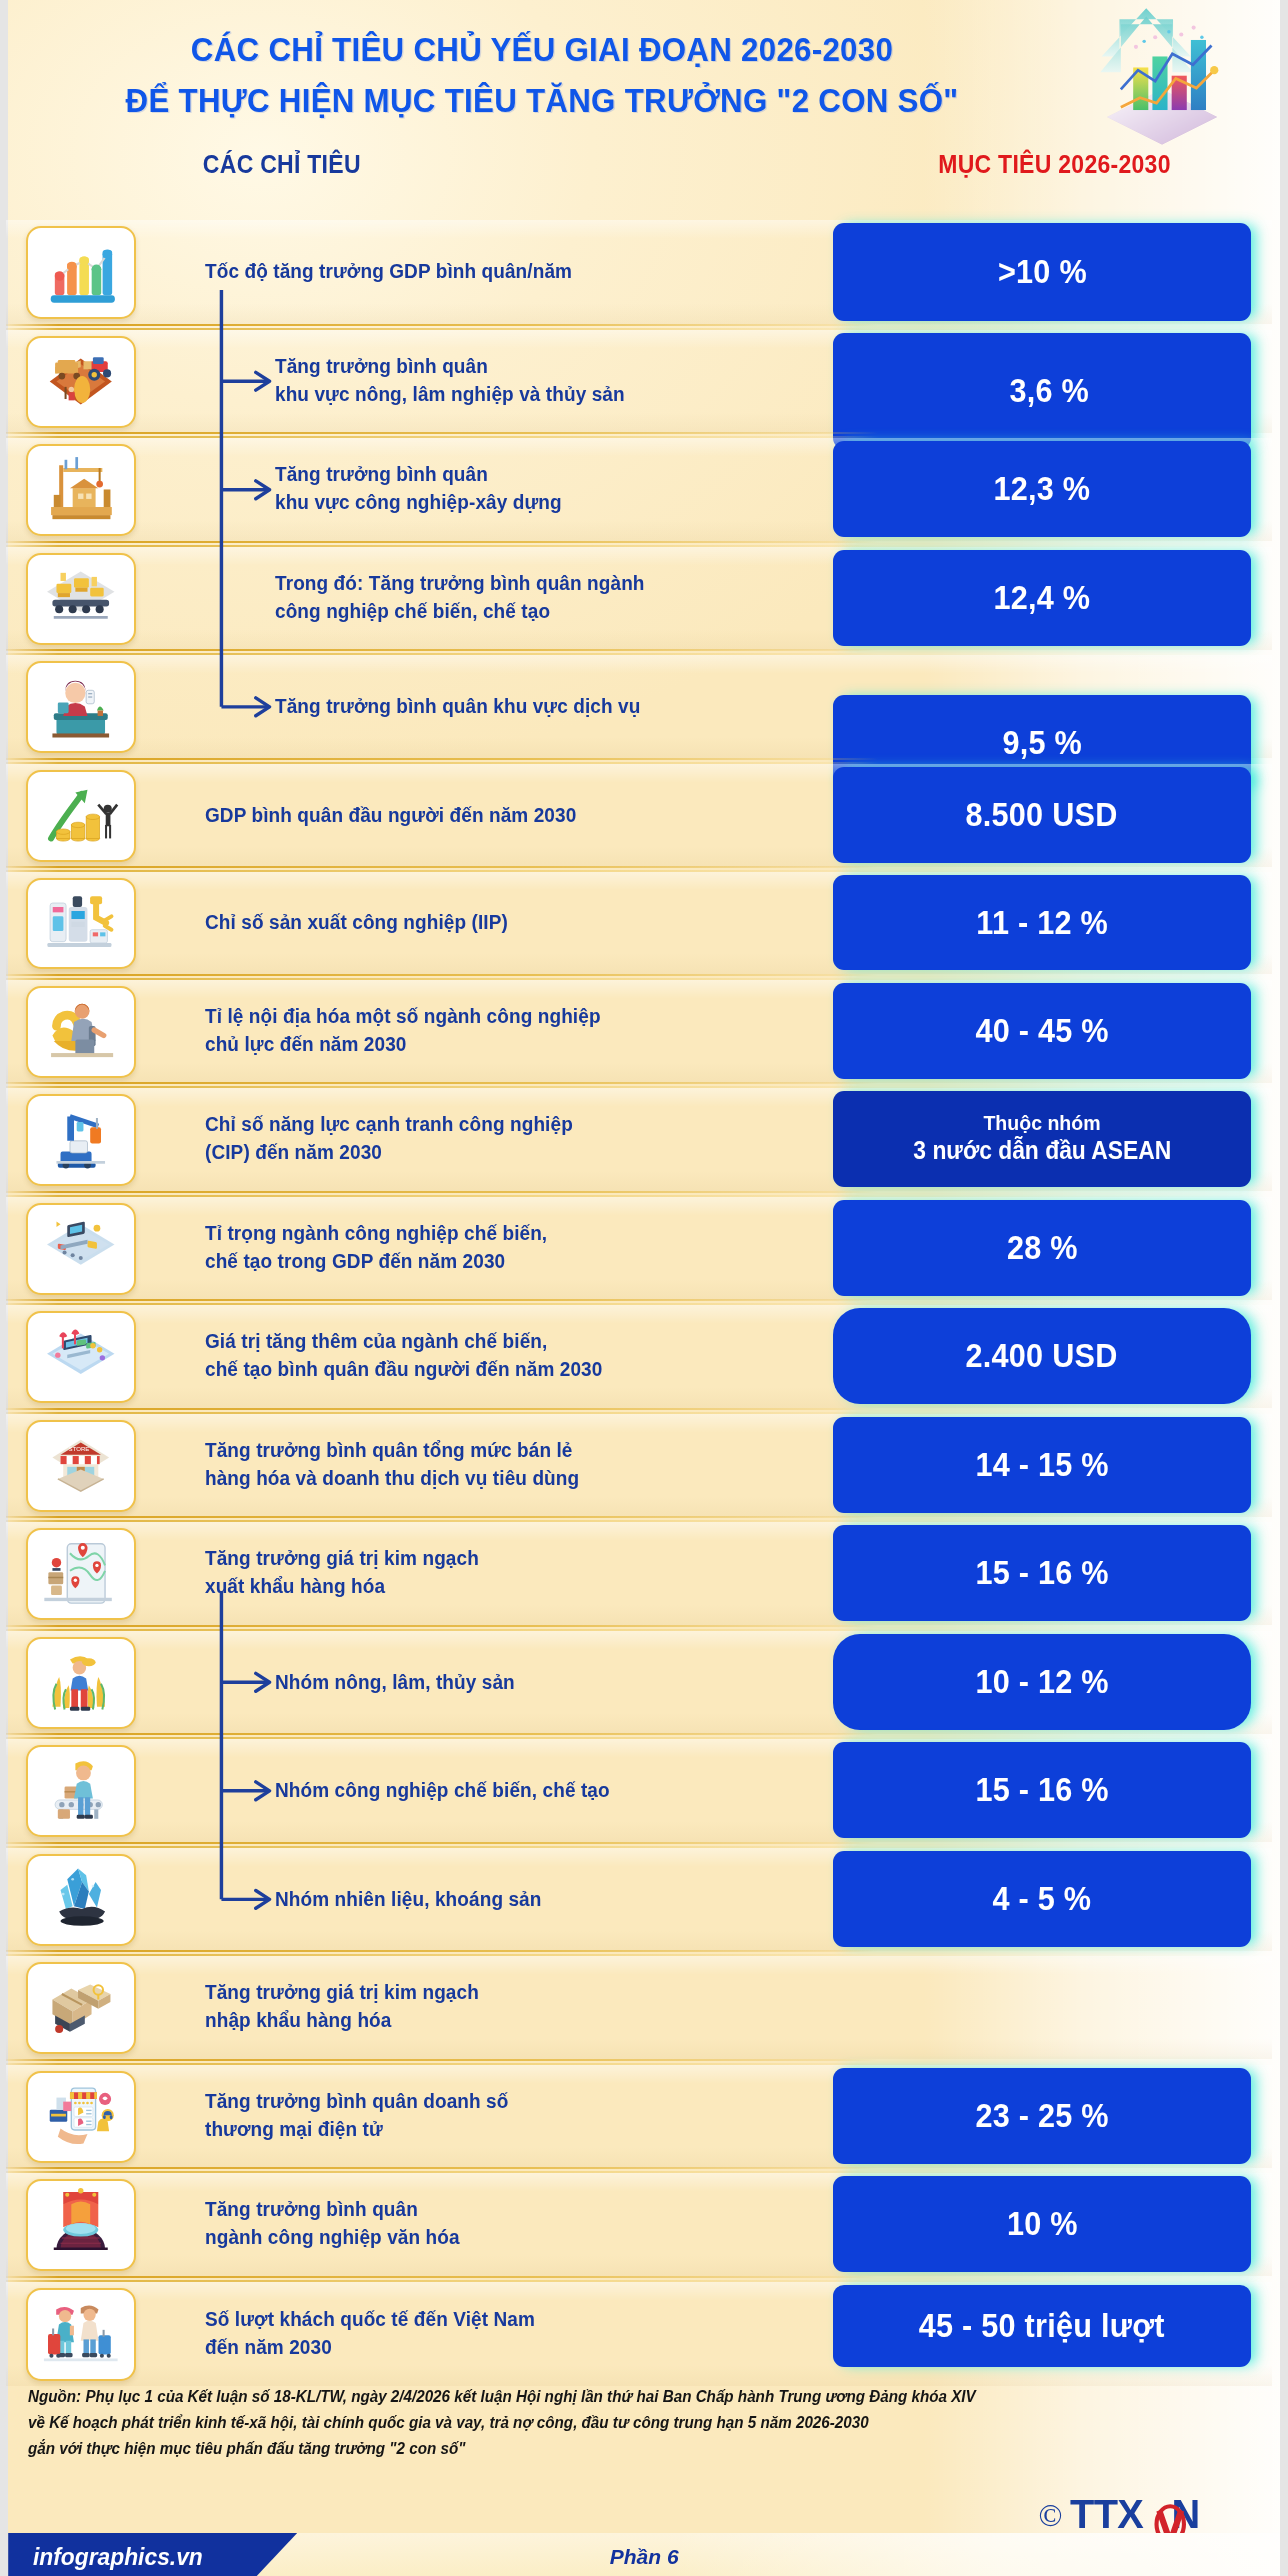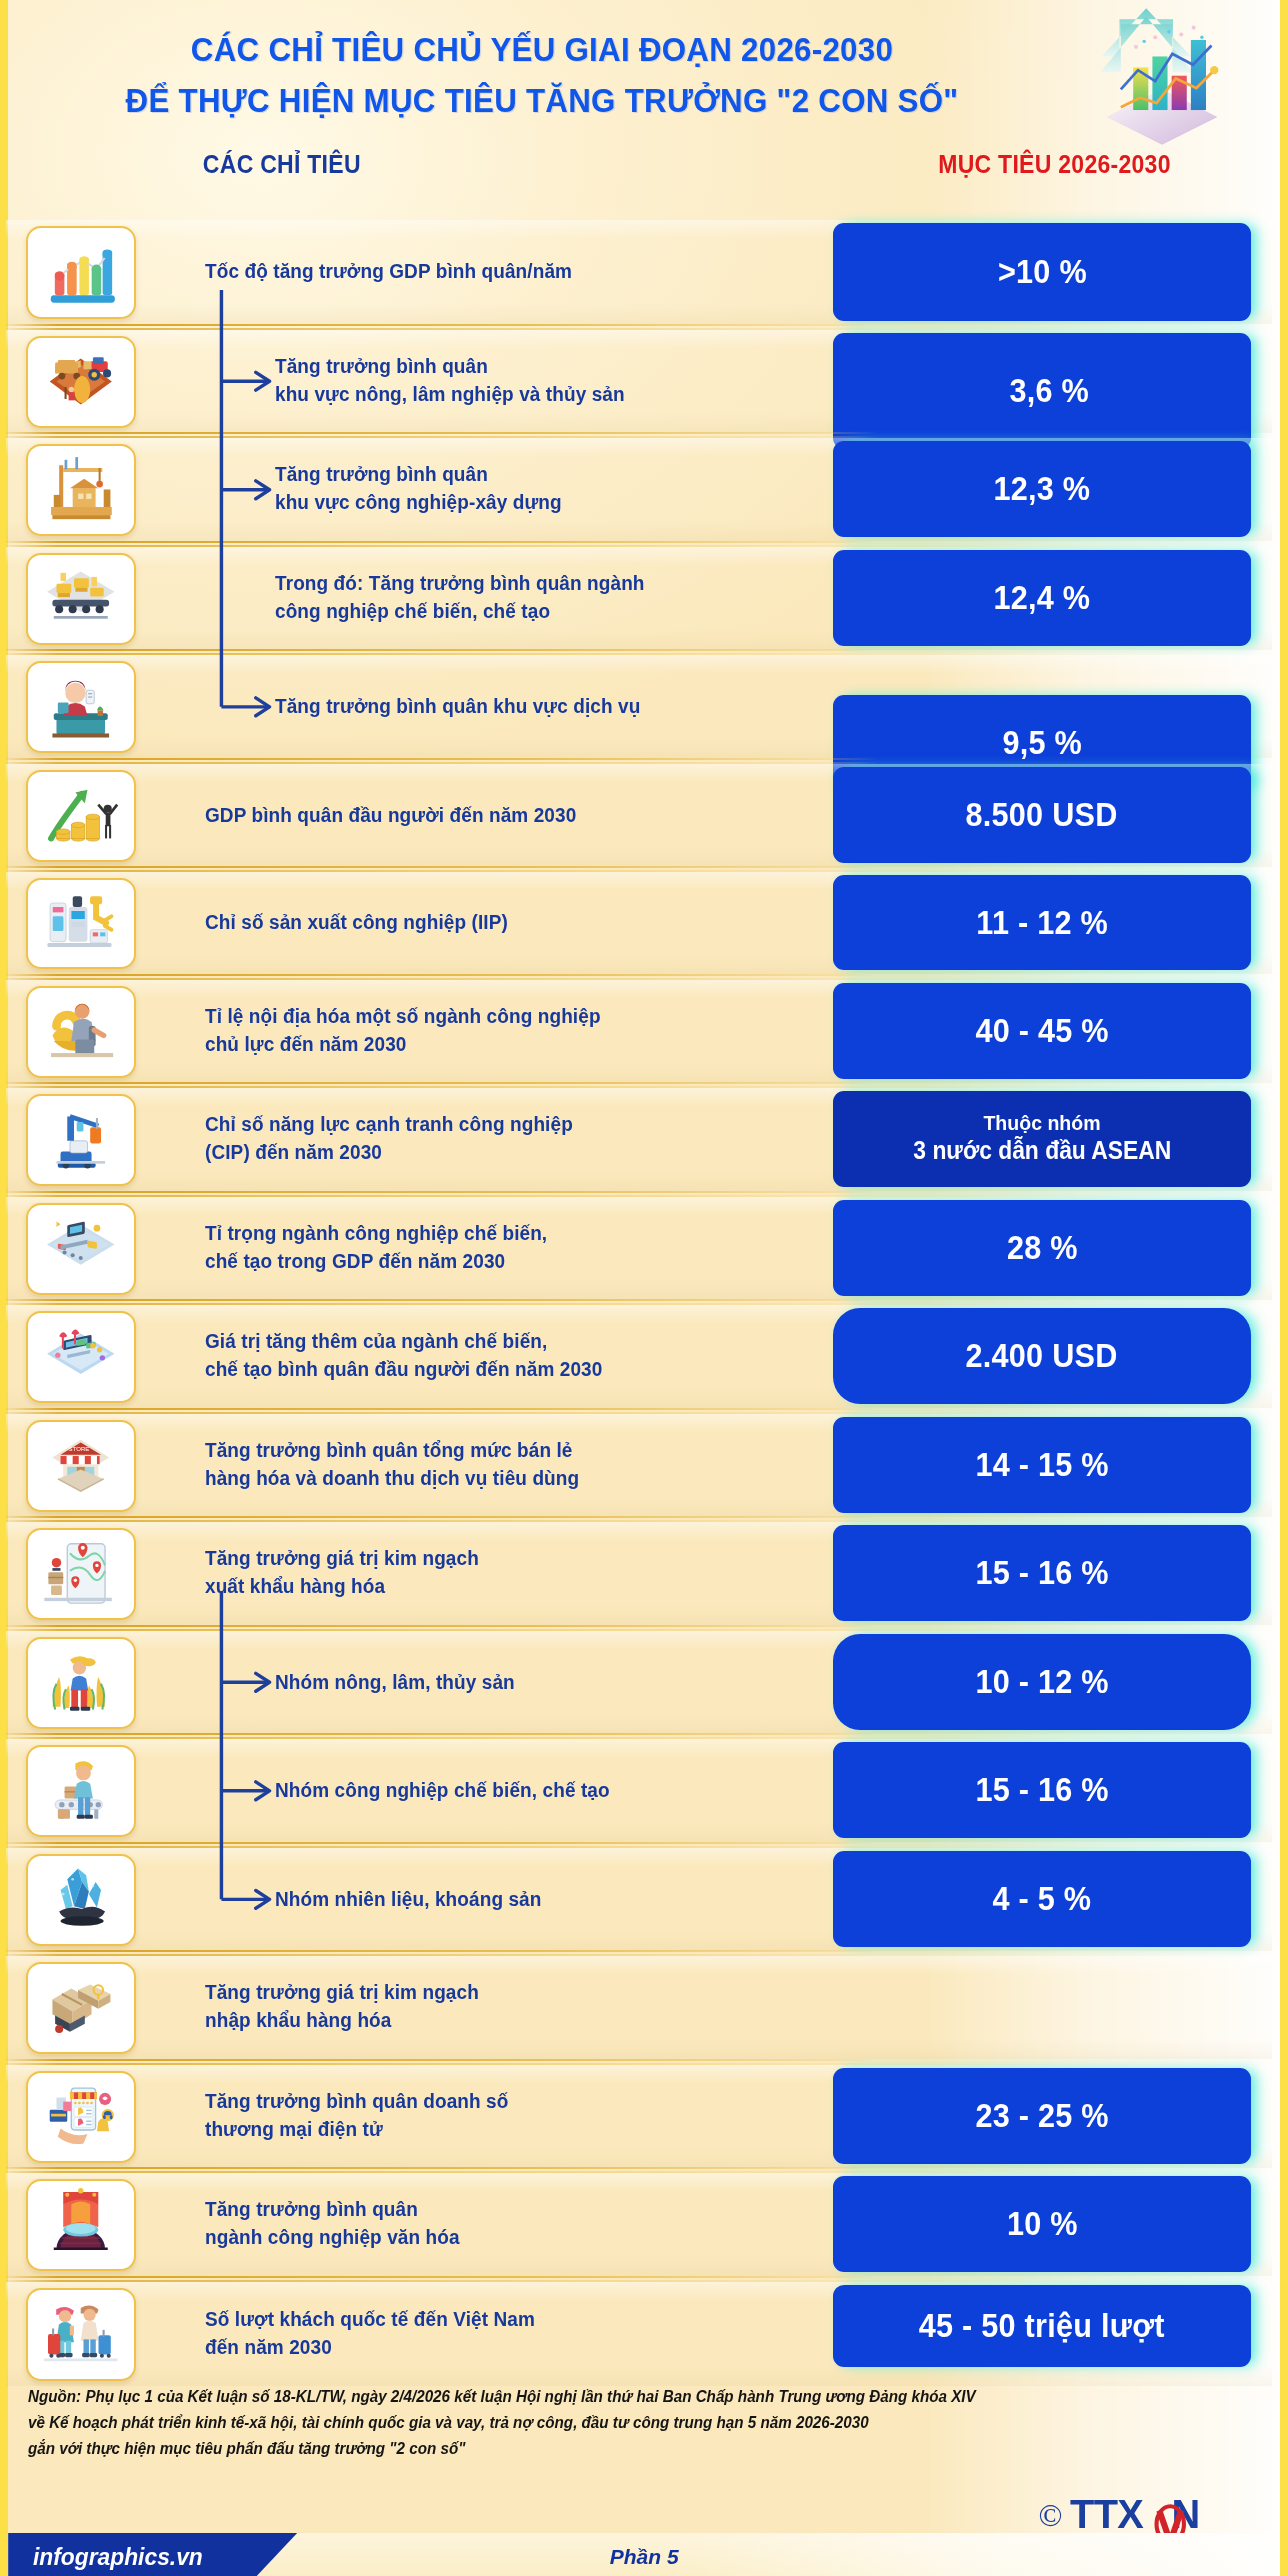--- a/index.html
+++ b/index.html
@@ -6,21 +6,21 @@
   html, body { width: 1288px; height: 2576px; }
   body {
     font-family: "Liberation Sans", sans-serif;
     background: #0d3fd9;
     overflow: hidden;
   }
   #page {
     position: relative;
     width: 1288px;
     height: 2576px;
-    background: #fde047;
+    background: #e5e5e5;
     overflow: hidden;
   }
   
   #panel {
     position: absolute;
     left: 8.2px; top: 0; right: 8.2px; bottom: 0;
     width: 1272px; height: 2576px;
     background:
       radial-gradient(ellipse 824px 618px at 20% 6%, #fff9e6 0%, #fdf0cf 40%, #fbe9bd 100%),
       linear-gradient(180deg,#fdf4dc 0%, #fbeec6 100%);
@@ -1006,16 +1006,16 @@
     <text x="196" y="66" font-family="Liberation Sans, sans-serif" font-weight="bold" font-size="58" fill="#1a3f9e" letter-spacing="-1">N</text>
     <ellipse cx="194" cy="60" rx="20" ry="26" fill="none" stroke="#d2232a" stroke-width="6"></ellipse>
     <path d="M178 40 L194 86 L210 40" fill="none" stroke="#d2232a" stroke-width="9"></path>
     <text x="86" y="96" font-family="Liberation Sans, sans-serif" font-weight="bold" font-size="17" fill="#d2232a">Vietnam News Agency</text>
   </svg>
 
   <div id="footbar">
     <div id="footwash"></div>
     <div id="footbar-blue"></div>
     <div id="infog">infographics.vn</div>
-    <div id="phan">Phần 5</div>
+    <div id="phan">Phần 6</div>
   </div>
 </div>
 
 
 </body></html>

